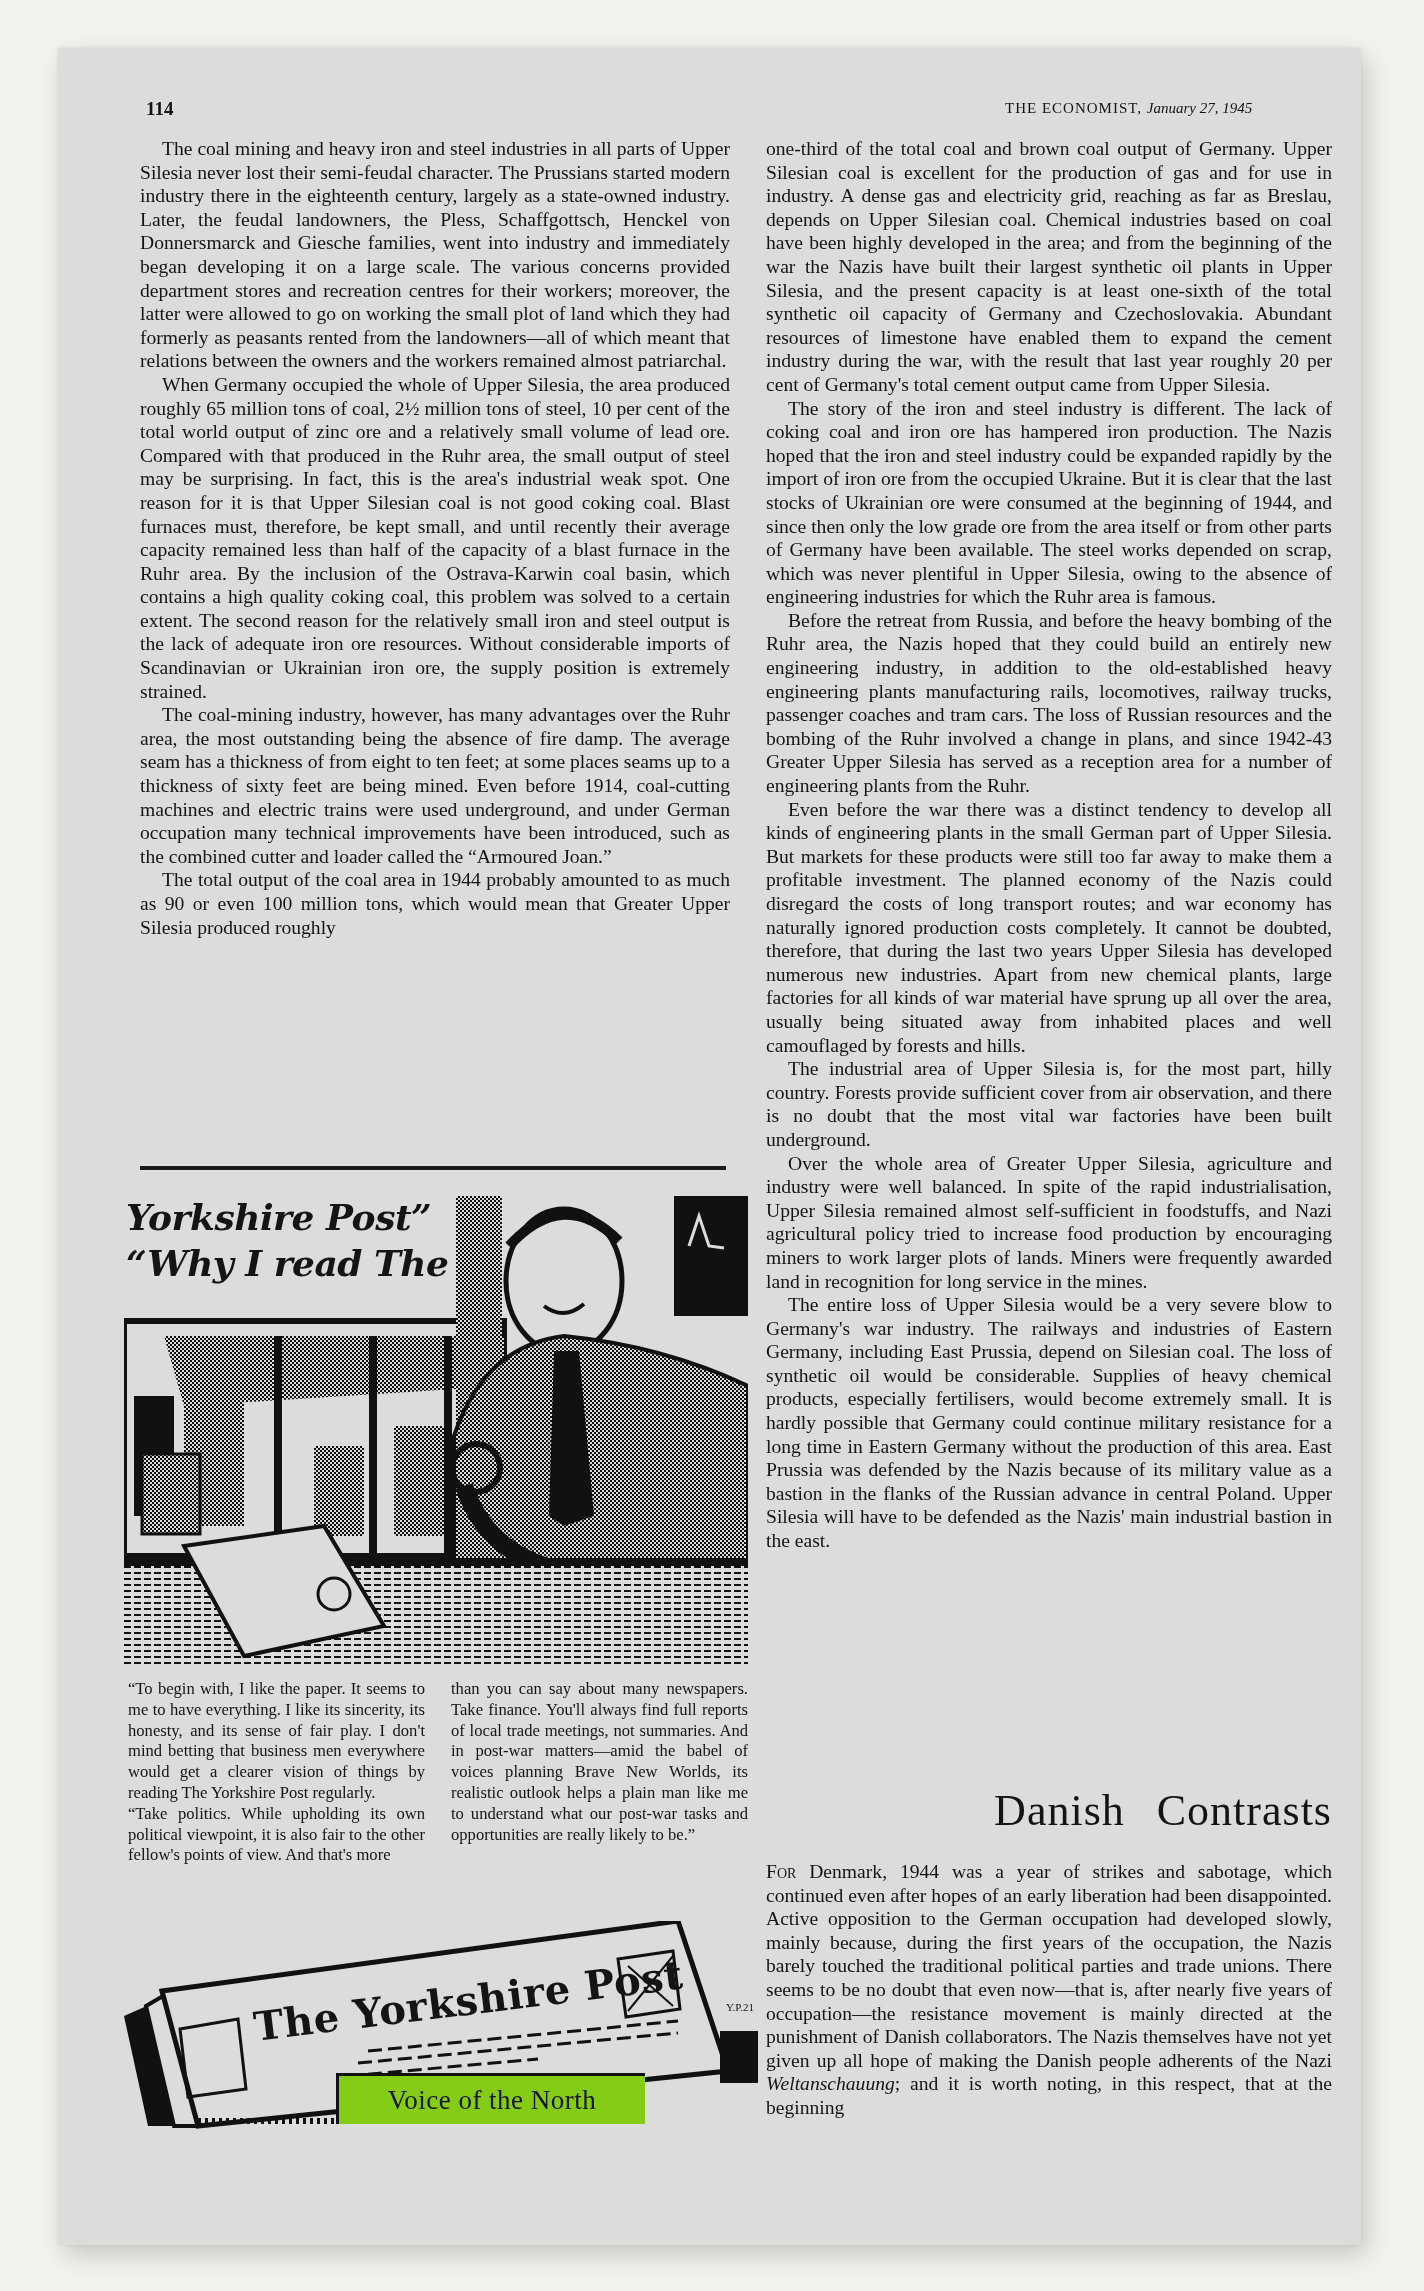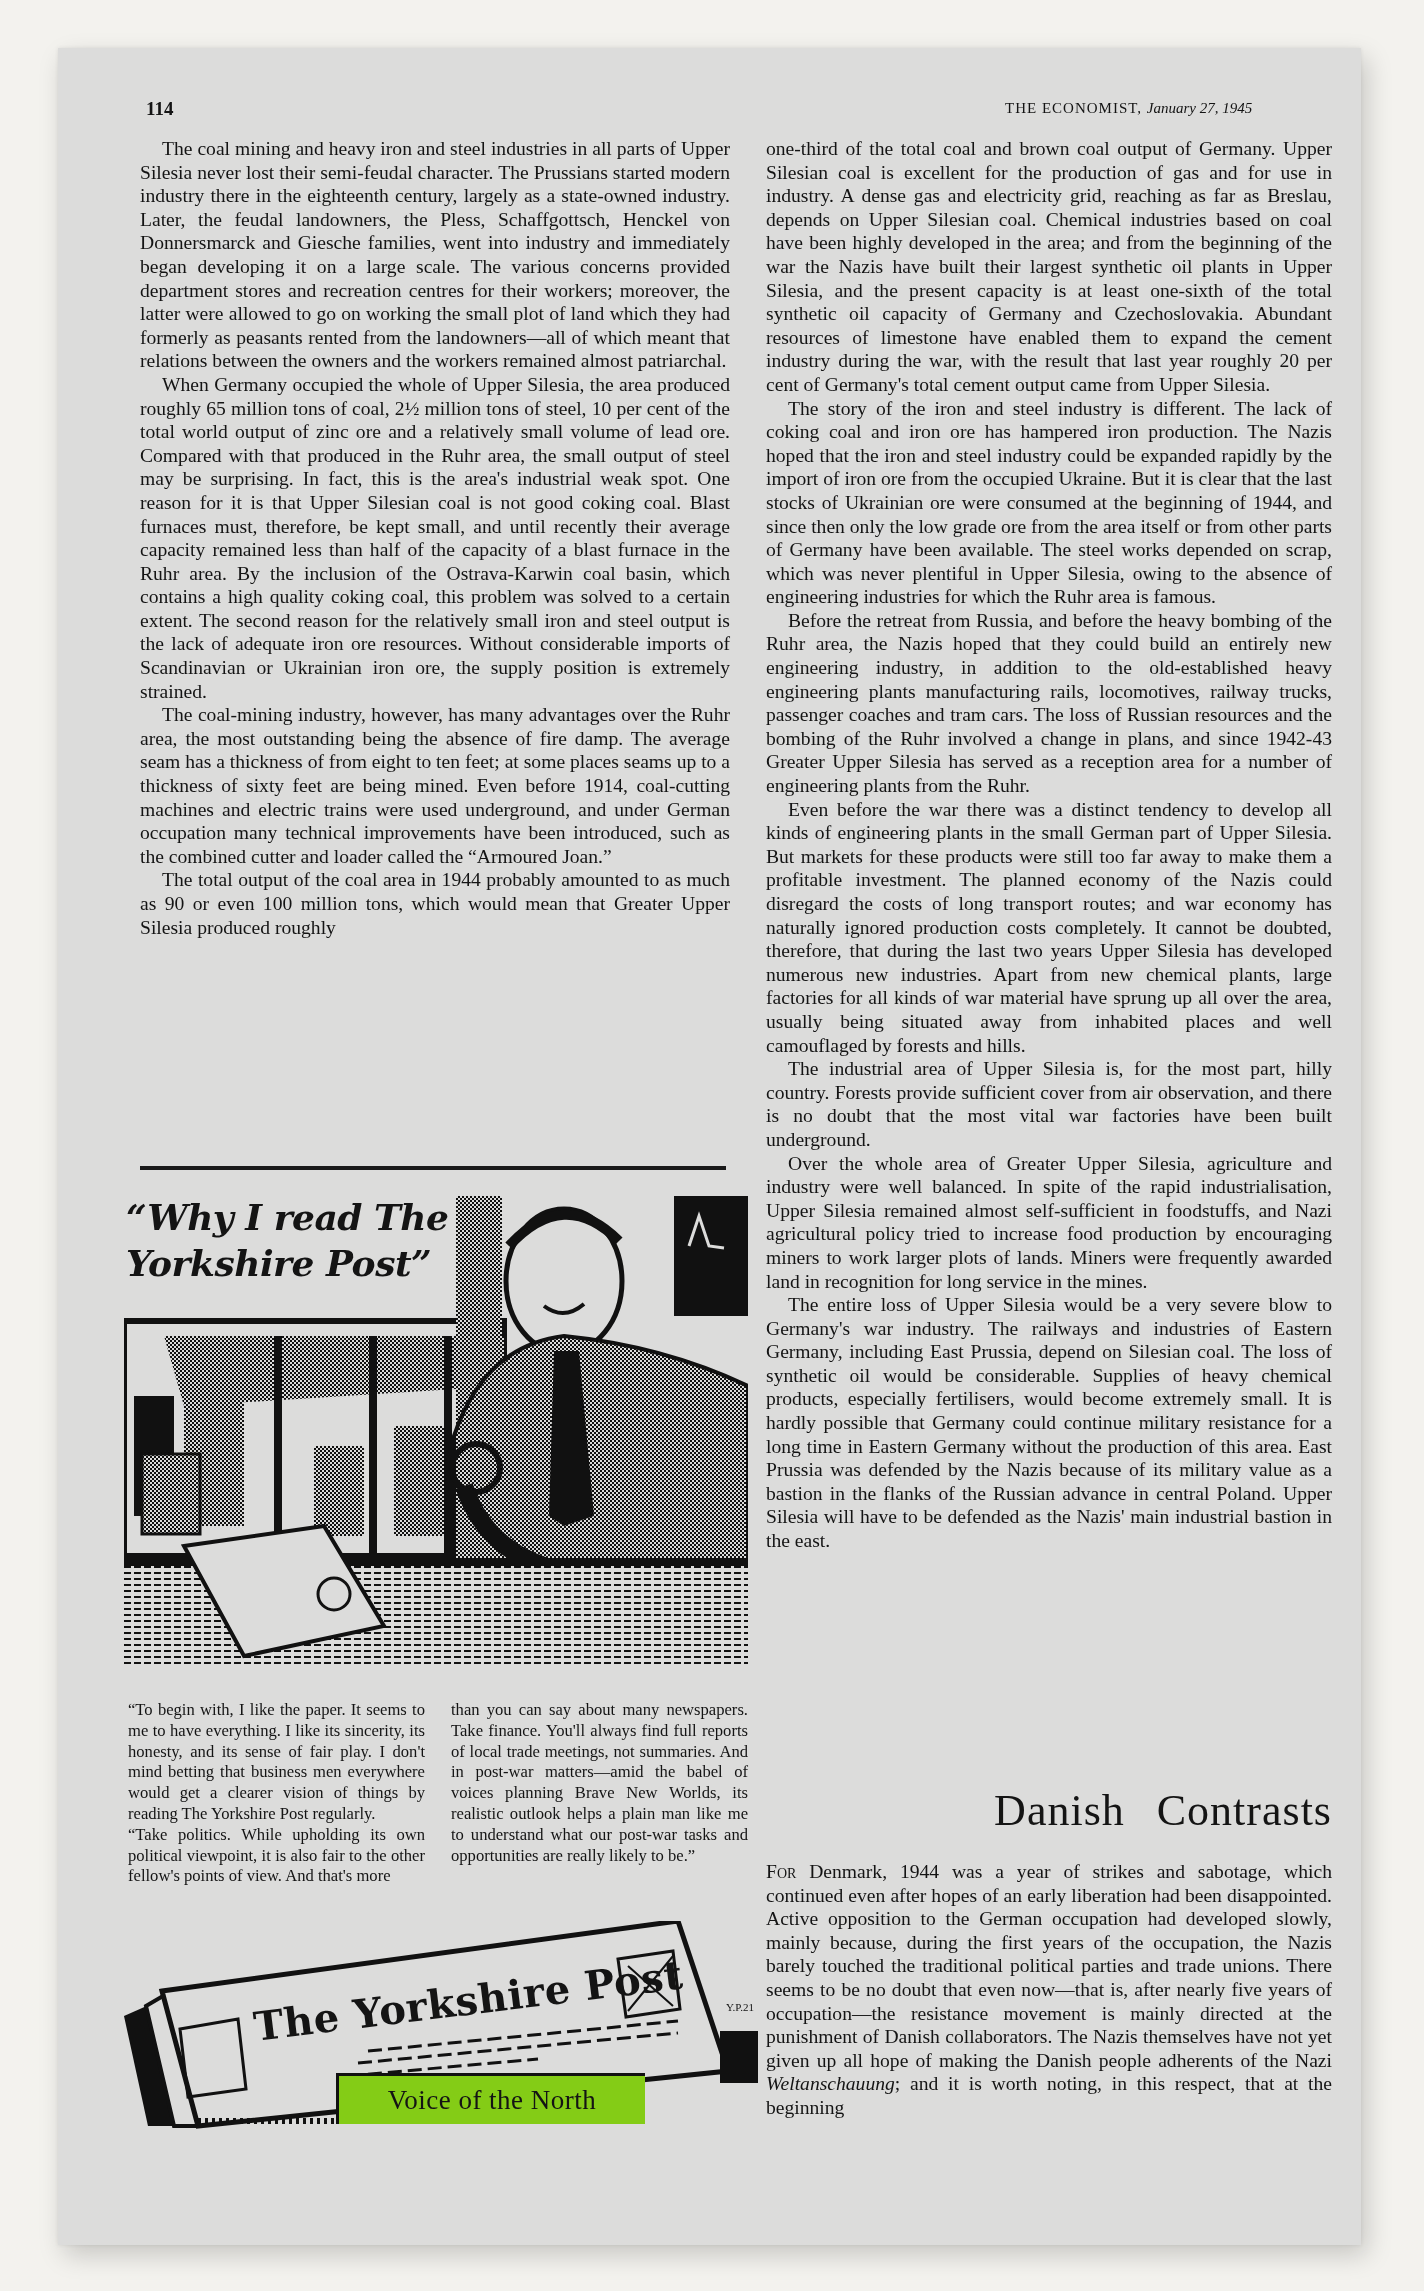--- a/index.html
+++ b/index.html
@@ -48,21 +48,21 @@
     position: absolute; left: 8px; top: 8px;
     font-family: "DejaVu Serif", serif;
     font-style: italic; font-weight: bold;
     font-size: 36px; line-height: 46px;
     letter-spacing: -0.5px;
   }
   .ad-illustration {
     position: absolute; left: 6px; top: 0; width: 624px; height: 480px;
   }
   .ad-body {
-    position: absolute; top: 514px; left: 10px; width: 620px;
+    position: absolute; top: 493px; left: 10px; width: 620px;
     display: flex; gap: 26px;
     font-size: 16.6px; line-height: 20.8px; text-align: justify;
   }
   .ad-body .ad-col { flex: 1; }
   .ad-body p { margin: 0; }
   .ad-masthead {
     position: absolute; left: 0; top: 735px; width: 640px; height: 210px;
   }
   .masthead-title {
     position: absolute; left: 136px; top: 82px;
@@ -159,22 +159,22 @@
     <circle cx="352" cy="282" r="24" fill="none" stroke="#111" stroke-width="6"></circle>
     <path d="M340 300 Q360 360 420 380" stroke="#111" stroke-width="18" fill="none"></path>
 
     <rect x="0" y="378" width="624" height="102" fill="url(#lines)"></rect>
     <rect x="0" y="372" width="624" height="8" fill="#111"></rect>
 
     <polygon points="60,360 200,340 260,440 120,470" fill="#dcdcdb" stroke="#111" stroke-width="4"></polygon>
     <circle cx="210" cy="408" r="16" fill="none" stroke="#111" stroke-width="3"></circle>
   </svg>
   <div class="ad-headline">
+    <div>Yorkshire Post”</div>
     <div>“Why I read The</div>
-    <div>Yorkshire Post”</div>
   </div>
   <div class="ad-body">
     <div class="ad-col">
       <p>“To begin with, I like the paper. It seems to me to have everything. I like its sincerity, its honesty, and its sense of fair play. I don't mind betting that business men everywhere would get a clearer vision of things by reading The Yorkshire Post regularly.</p>
       <p>“Take politics. While upholding its own political viewpoint, it is also fair to the other fellow's points of view. And that's more</p>
     </div>
     <div class="ad-col">
       <p>than you can say about many newspapers. Take finance. You'll always find full reports of local trade meetings, not summaries. And in post-war matters—amid the babel of voices planning Brave New Worlds, its realistic outlook helps a plain man like me to understand what our post-war tasks and opportunities are really likely to be.”</p>
     </div>
   </div>

